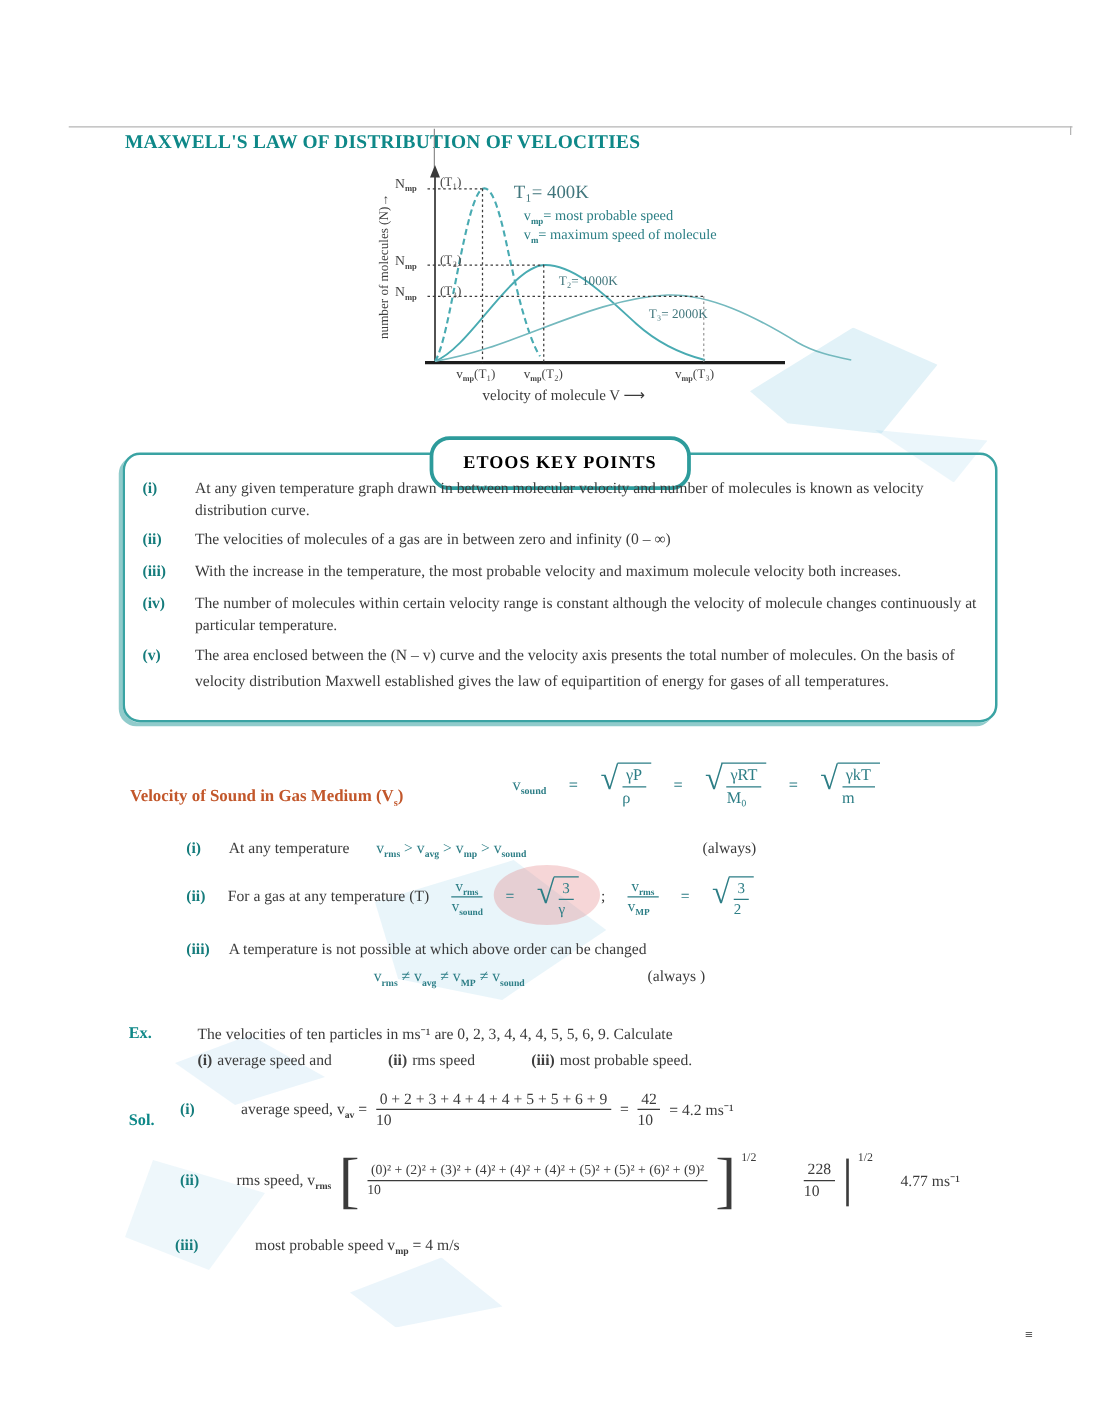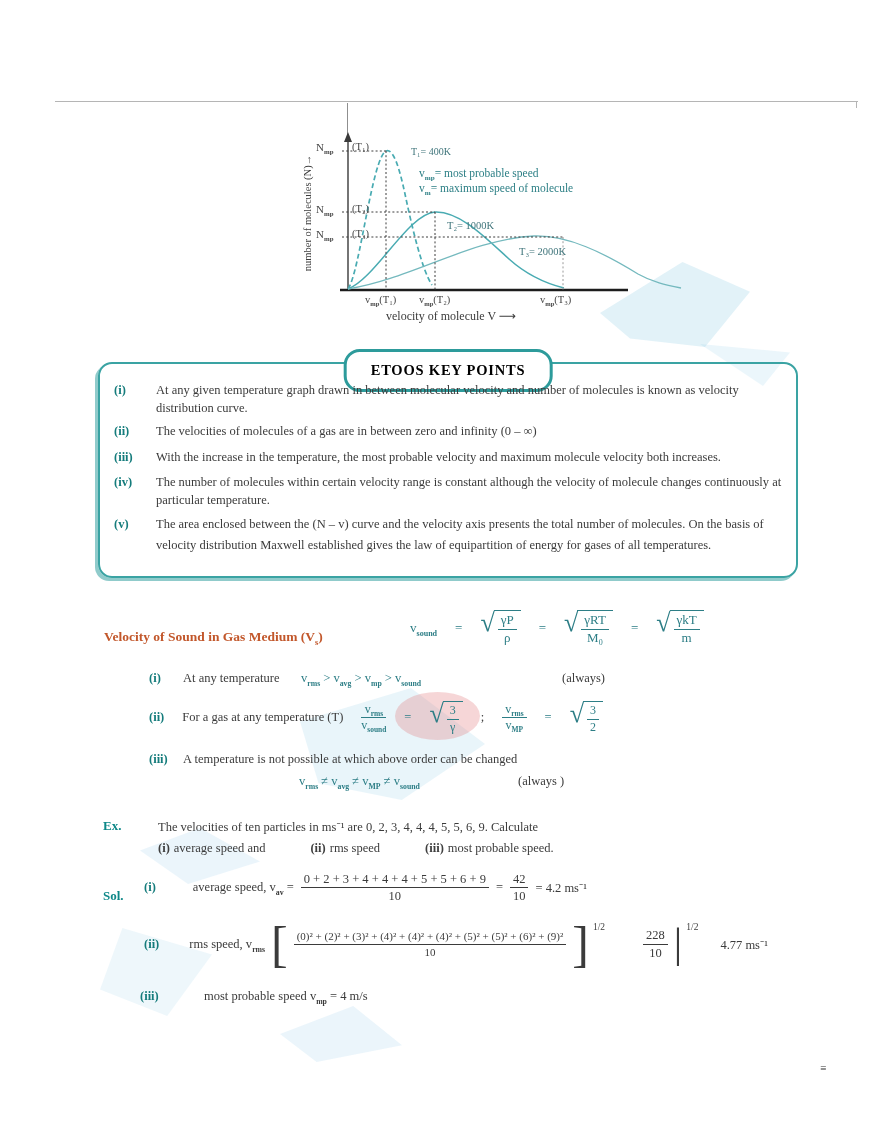--- a/index.html
+++ b/index.html
@@ -15,21 +15,21 @@
   .axis-connector{left:347px;top:103px;width:1px;height:37px;background:#8f8f8f;}
 
   
   .graph-svg{left:296px;top:132px;}
   .glabel{position:absolute;font-size:11px;color:#444;white-space:nowrap;}
   .ylab{left:239px;top:206px;width:140px;height:14px;text-align:center;
         transform:rotate(-90deg);font-size:10.5px;color:#3d3d3d;}
   .nl1a{left:316px;top:141px;} .nl1b{left:352px;top:141px;font-size:10.5px;}
   .nl2a{left:316px;top:203px;} .nl2b{left:352px;top:203px;font-size:10.5px;}
   .nl3a{left:316px;top:228px;} .nl3b{left:352px;top:228px;font-size:10.5px;}
-  .t400{left:411px;top:146px;font-size:10px;color:#41767c;}
+  .t400{left:411px;top:146px;font-size:15px;color:#41767c;}
   .t1000{left:447px;top:220px;font-size:10.5px;color:#41767c;}
   .t2000{left:519px;top:246px;font-size:10.5px;color:#41767c;}
   .ann1{left:419px;top:167px;font-size:11.5px;color:#2c7f85;}
   .ann2{left:419px;top:182px;font-size:11.5px;color:#2c7f85;}
   .xt1{left:365px;top:294px;font-size:10.5px;} .xt2{left:419px;top:294px;font-size:10.5px;}
   .xt3{left:540px;top:294px;font-size:10.5px;}
   .xlab{left:386px;top:309px;font-size:12px;color:#3b3b3b;}
 
   
   .keybox{left:98px;top:362px;width:696px;height:212px;border:2px solid #3aa3a3;border-radius:14px;
@@ -38,21 +38,21 @@
         border:3px solid #2d9b9b;border-radius:16px;padding:10px 24px;font-size:14.5px;font-weight:bold;
         color:#000000;letter-spacing:0.8px;white-space:nowrap;}
   .kp-items{position:absolute;left:14px;top:18px;right:8px;}
   .kp-item{display:flex;font-size:12.5px;line-height:1.42;}
   .kp-i{margin-bottom:5px;} .kp-ii{margin-bottom:9px;} .kp-iii{margin-bottom:7px;} .kp-iv{margin-bottom:4px;}
   .kp-v{line-height:1.7;}
   .kp-num{width:42px;flex:none;color:#157c7c;font-weight:bold;}
   .kp-text{flex:1;}
 
   
-  .frac{display:inline-block;text-align:center;vertical-align:middle;line-height:1.15;}
+  .frac{display:inline-block;vertical-align:middle;line-height:1.15;}
   .frac .fn{display:block;border-bottom:1px solid currentColor;padding:0 3px 1px;}
   .frac .fd{display:block;padding-top:1px;}
   .sq{display:inline-flex;align-items:flex-start;vertical-align:middle;}
   .sq .sqsign{font-size:26px;line-height:1;margin-right:-1px;font-weight:400;}
   .sq .sqbody{border-top:1.3px solid currentColor;padding:2px 4px 0;}
   .mrow{display:flex;align-items:center;gap:18px;white-space:nowrap;}
   .teal{color:#2d7e86;}
   .itemnum{color:#157c7c;font-weight:bold;}
   .bigbr{font-size:50px;font-weight:300;line-height:0.85;color:#3b3b3b;}
   .vbar{font-size:42px;font-weight:300;line-height:0.85;color:#3b3b3b;}
@@ -110,20 +110,21 @@
   <div class="wm wm1"></div>
   <div class="wm wm7"></div>
   <div class="wm wm3"></div>
   <div class="wm wmred"></div>
   <div class="wm wm4"></div>
   <div class="wm wm5"></div>
   <div class="wm wm6"></div>
 
   <div class="abs top-rule"></div>
   <div class="abs top-rule-tick"></div>
+  <h1 class="abs page-title">MAXWELL'S LAW OF DISTRIBUTION OF VELOCITIES</h1>
   <div class="abs axis-connector"></div>
 
   <svg class="abs graph-svg" width="430" height="190" viewBox="0 0 430 190">
     <line x1="52" y1="8" x2="52" y2="158" stroke="#3a3a3a" stroke-width="1.4"></line>
     <polygon points="52,0 48,10 56,10" fill="#3a3a3a"></polygon>
     <line x1="44" y1="158" x2="332" y2="158" stroke="#1c1c1c" stroke-width="2.6"></line>
     <path d="M 52,157 C 64,140 76,26 90,19 C 97,16 103,34 109,62 C 116,95 126,138 136,153" fill="none" stroke="#49abb2" stroke-width="1.7" stroke-dasharray="5 3"></path>
     <path d="M 52,157 C 80,146 112,82 139,80 C 163,79 188,104 213,127 C 233,145 252,152 268,156" fill="none" stroke="#49abb2" stroke-width="1.5"></path>
     <path d="M 52,157 C 115,147 175,107 238,104 C 272,103 308,121 342,142 C 356,150 370,153 385,156" fill="none" stroke="#74b9be" stroke-width="1.3"></path>
     <line x1="90" y1="19" x2="90" y2="158" stroke="#3c3c3c" stroke-width="1" stroke-dasharray="2 2.2"></line>

